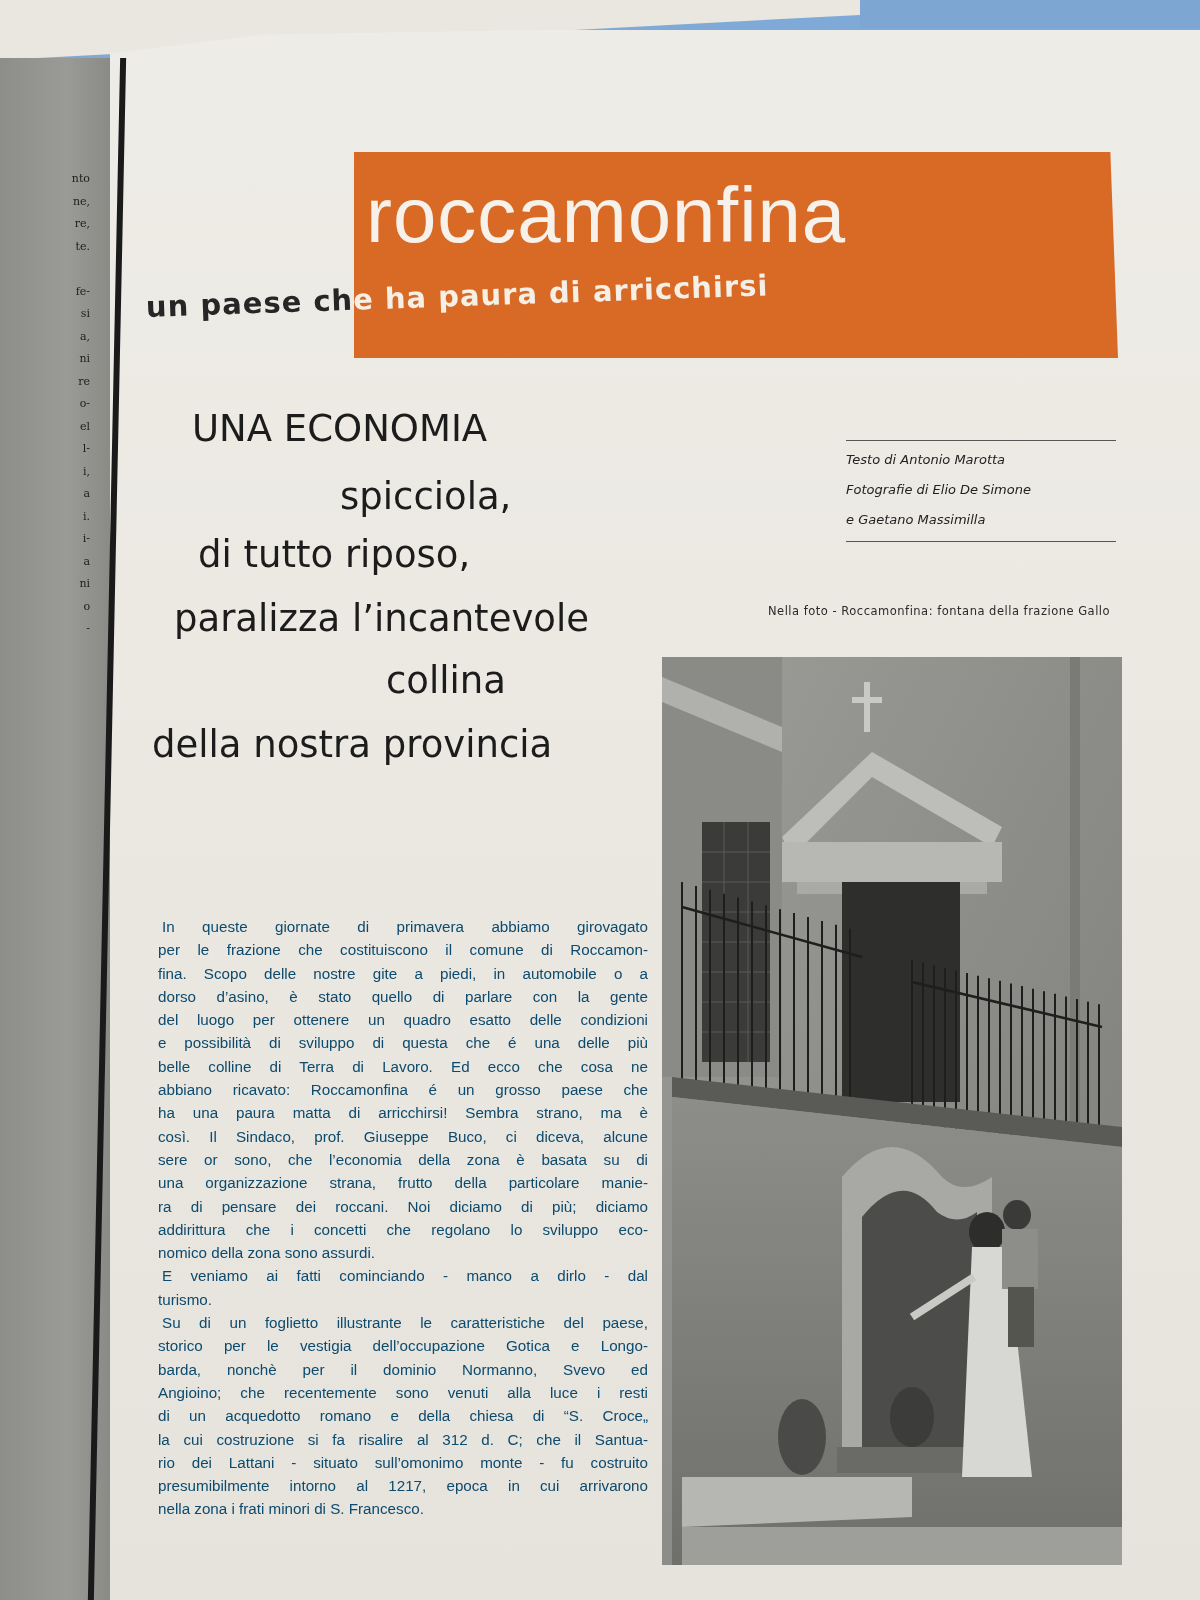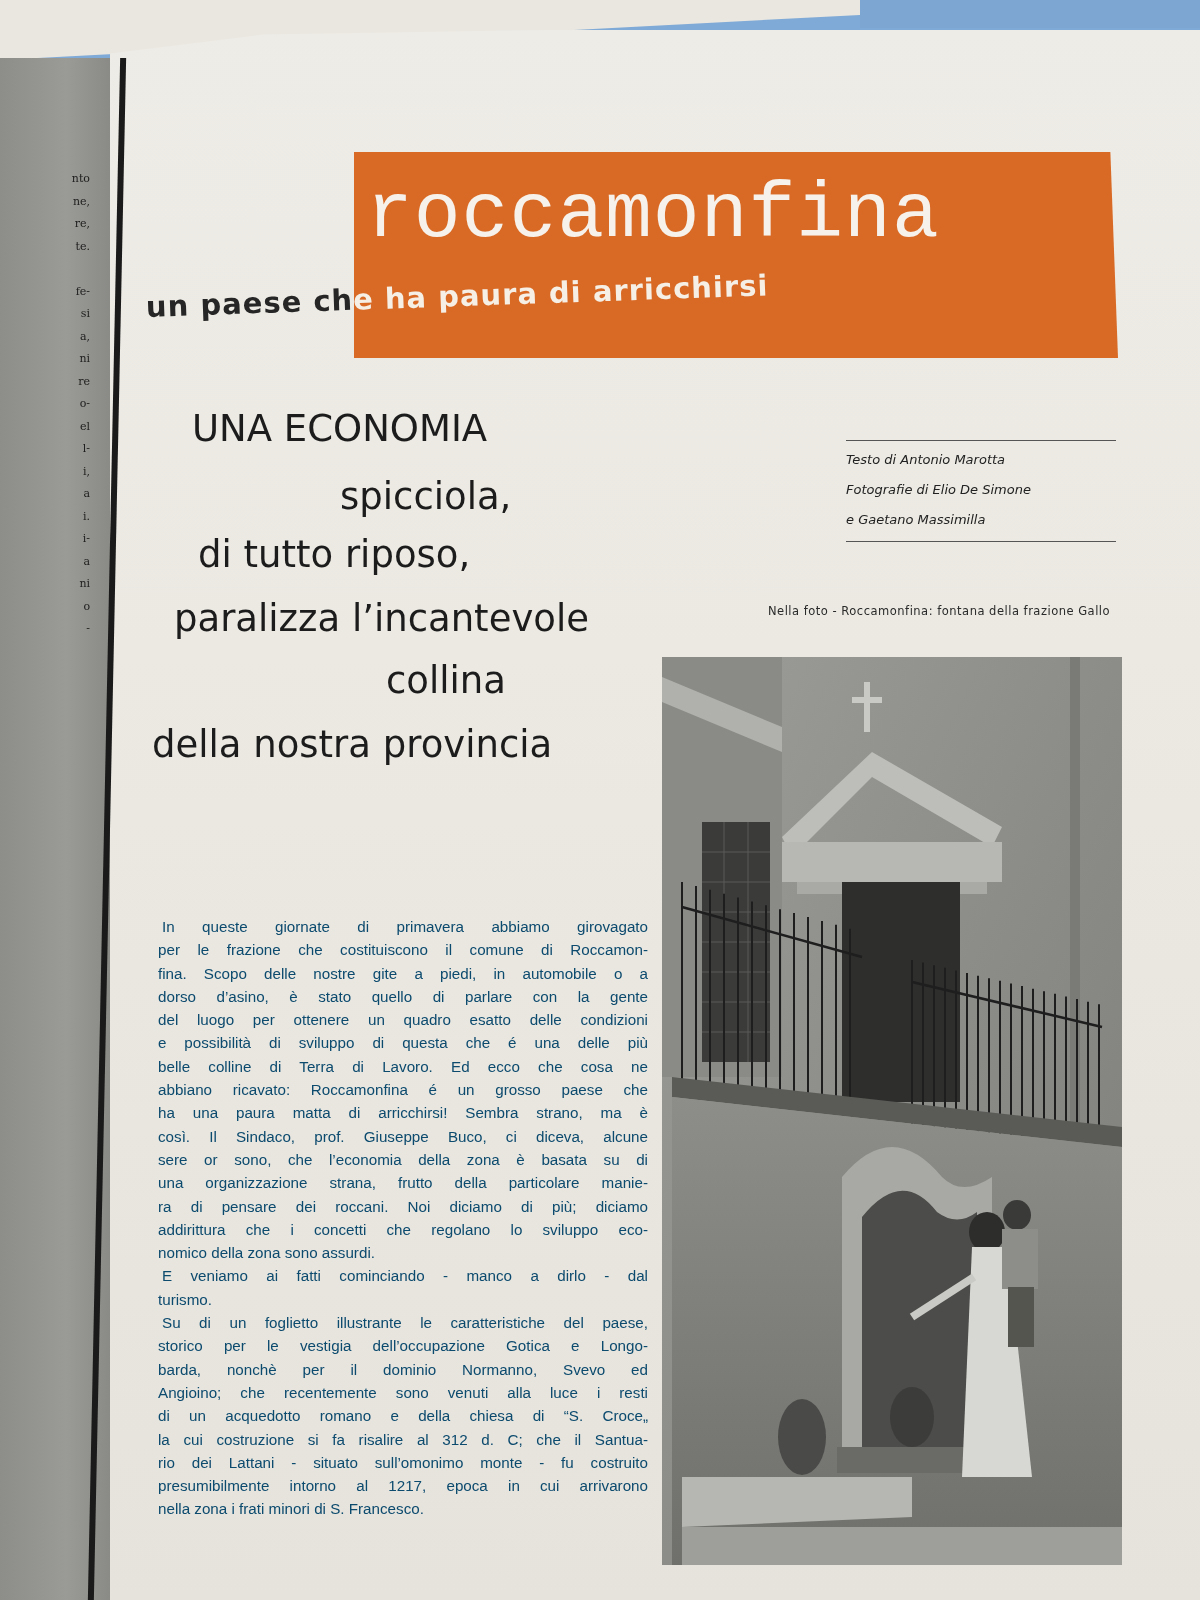--- a/index.html
+++ b/index.html
@@ -35,21 +35,21 @@
     background: linear-gradient(180deg, #eeece6 0%, #ebe9e2 40%, #e5e3dc 100%);
     clip-path: polygon(0 2%, 14% 0.8%, 40% 0.5%, 100% 0.5%, 100% 100%, 0 100%);
   }
   .orange-band {
     position: absolute; left: 354px; top: 152px; width: 764px; height: 206px;
     background: #d96a25;
     clip-path: polygon(0 0, 99% 0, 100% 100%, 0 100%);
   }
   .title {
     position: absolute; left: 366px; top: 160px;
-    font-family: Liberation Mono, monospace; font-size: 78px; letter-spacing: 1px;
+    font-family: Liberation Sans, sans-serif; font-size: 78px; letter-spacing: 1px;
     color: #f6f1ea; line-height: 110px; margin: 0; font-weight: normal;
   }
   .subtitle {
     position: absolute; left: 146px; top: 290px;
     font-family: "DejaVu Sans", sans-serif; font-weight: bold; font-size: 29px;
     letter-spacing: 1px; white-space: nowrap; transform: rotate(-2deg); transform-origin: 0 50%;
   }
   .subtitle .dark { color: #262626; }
   .subtitle .light { color: #f5efe6; }
   .headline {

